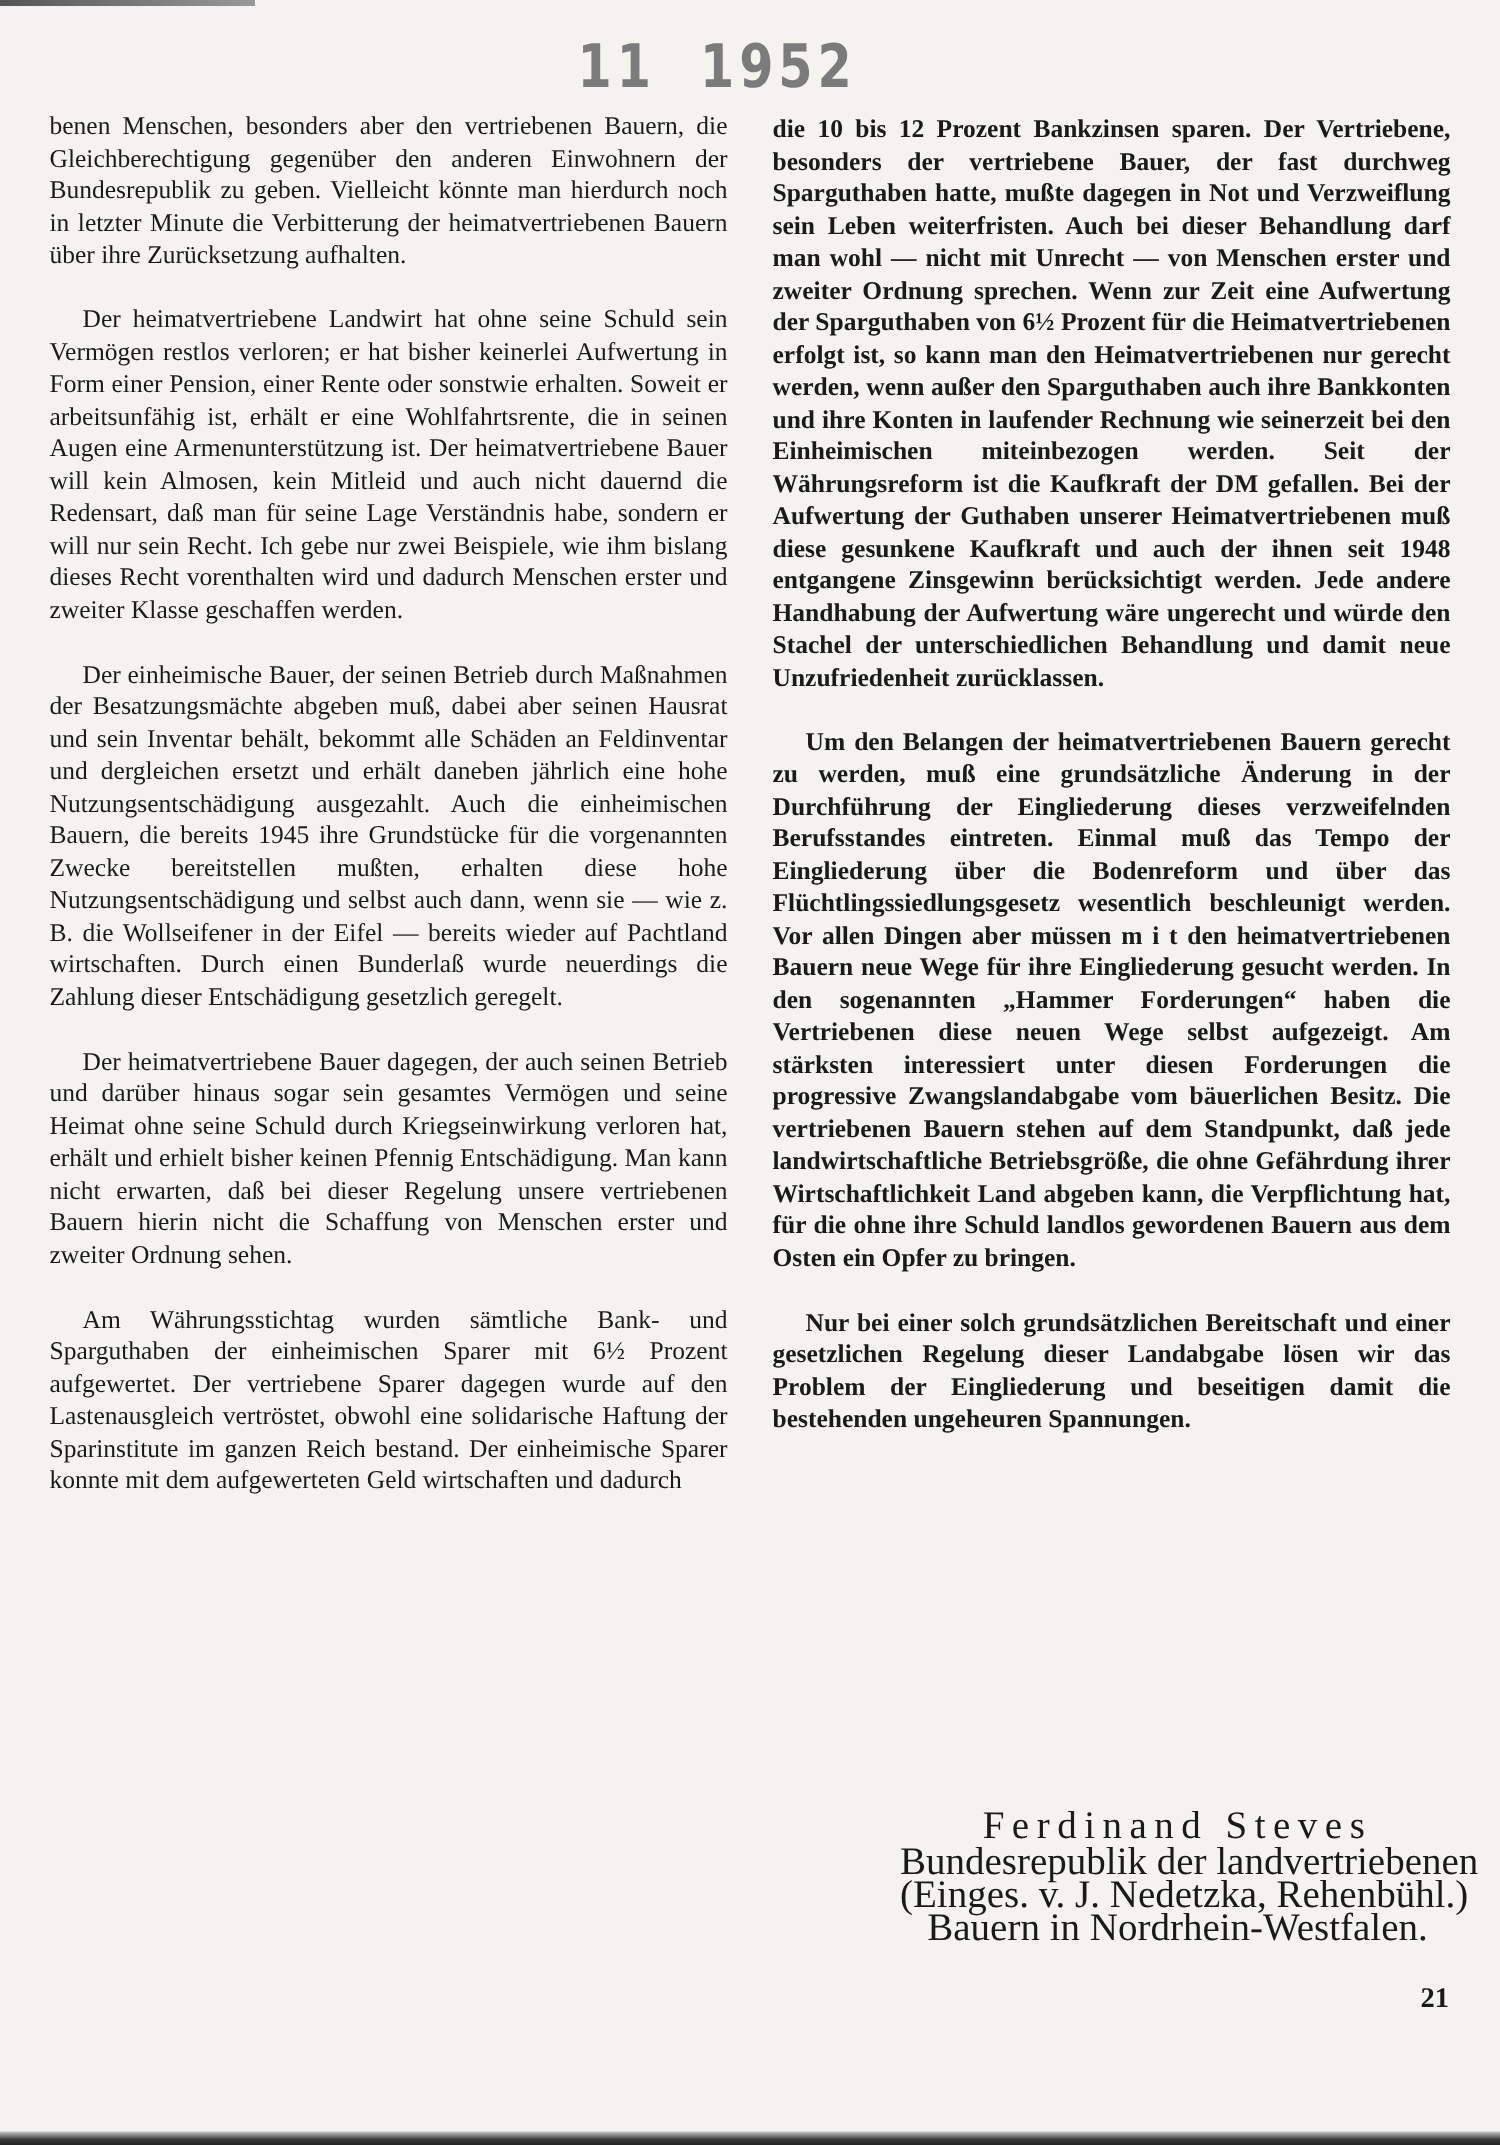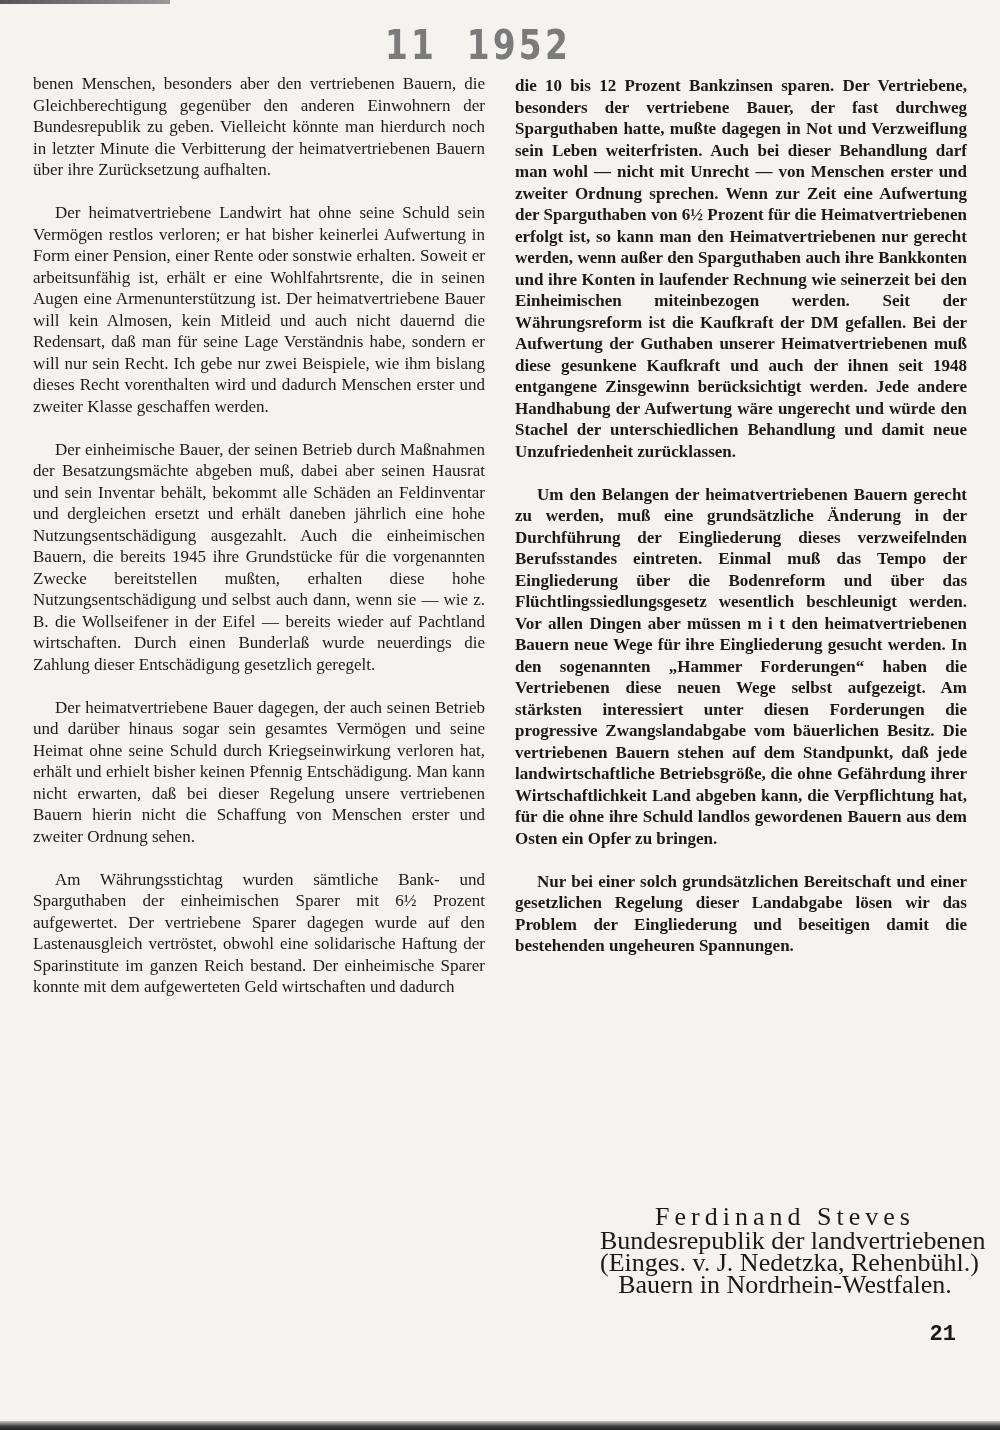--- a/index.html
+++ b/index.html
@@ -66,25 +66,24 @@
       font-size: 26px;
       line-height: 22px;
     }
     .sig-name {
       letter-spacing: 5px;
       margin-bottom: 2px;
     }
     .sig-line { white-space: nowrap; }
     .page-number {
       position: absolute;
-      right: 44px;
+      right: 34px;
       top: 1322px;
-      font-size: 22px;
+      font-size: 19px;
       font-weight: bold;
-      font-family: Liberation Mono, monospace;
     }
   </style>
 </head>
 <body>
 
 <div class="top-edge"></div>
 
 <div class="stamp">11 1952</div>
 
 <div class="column col-left">

